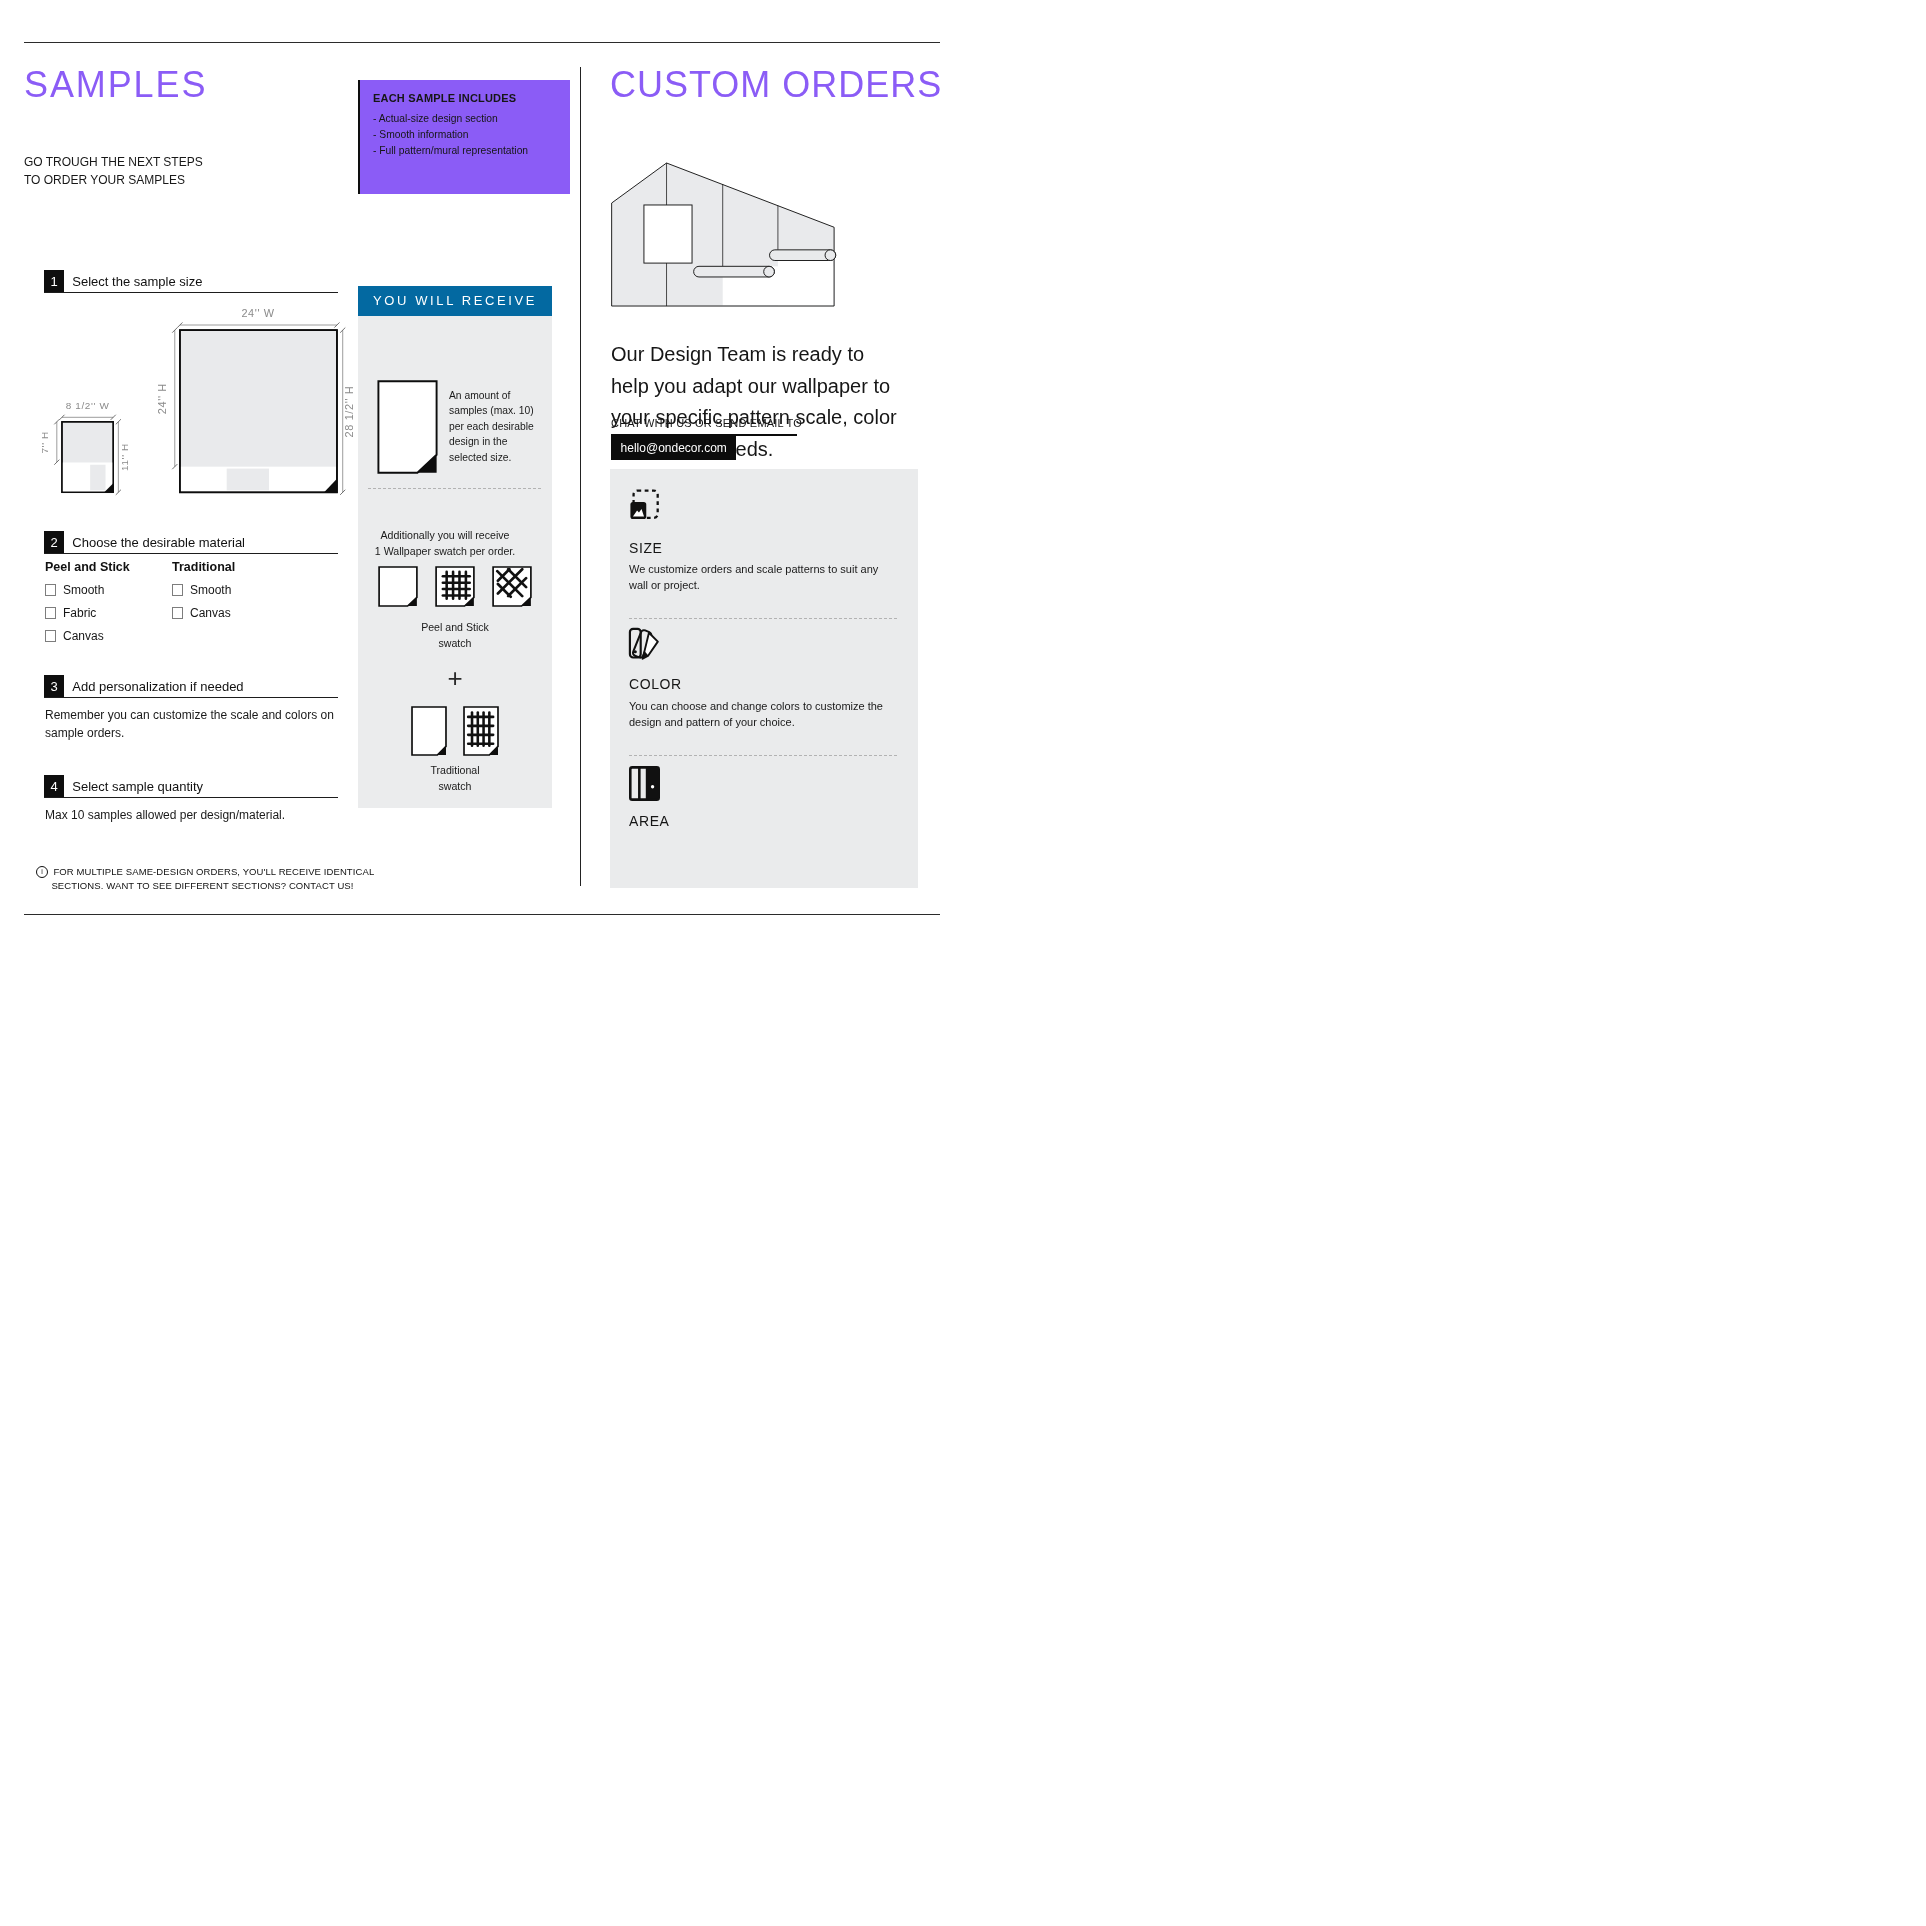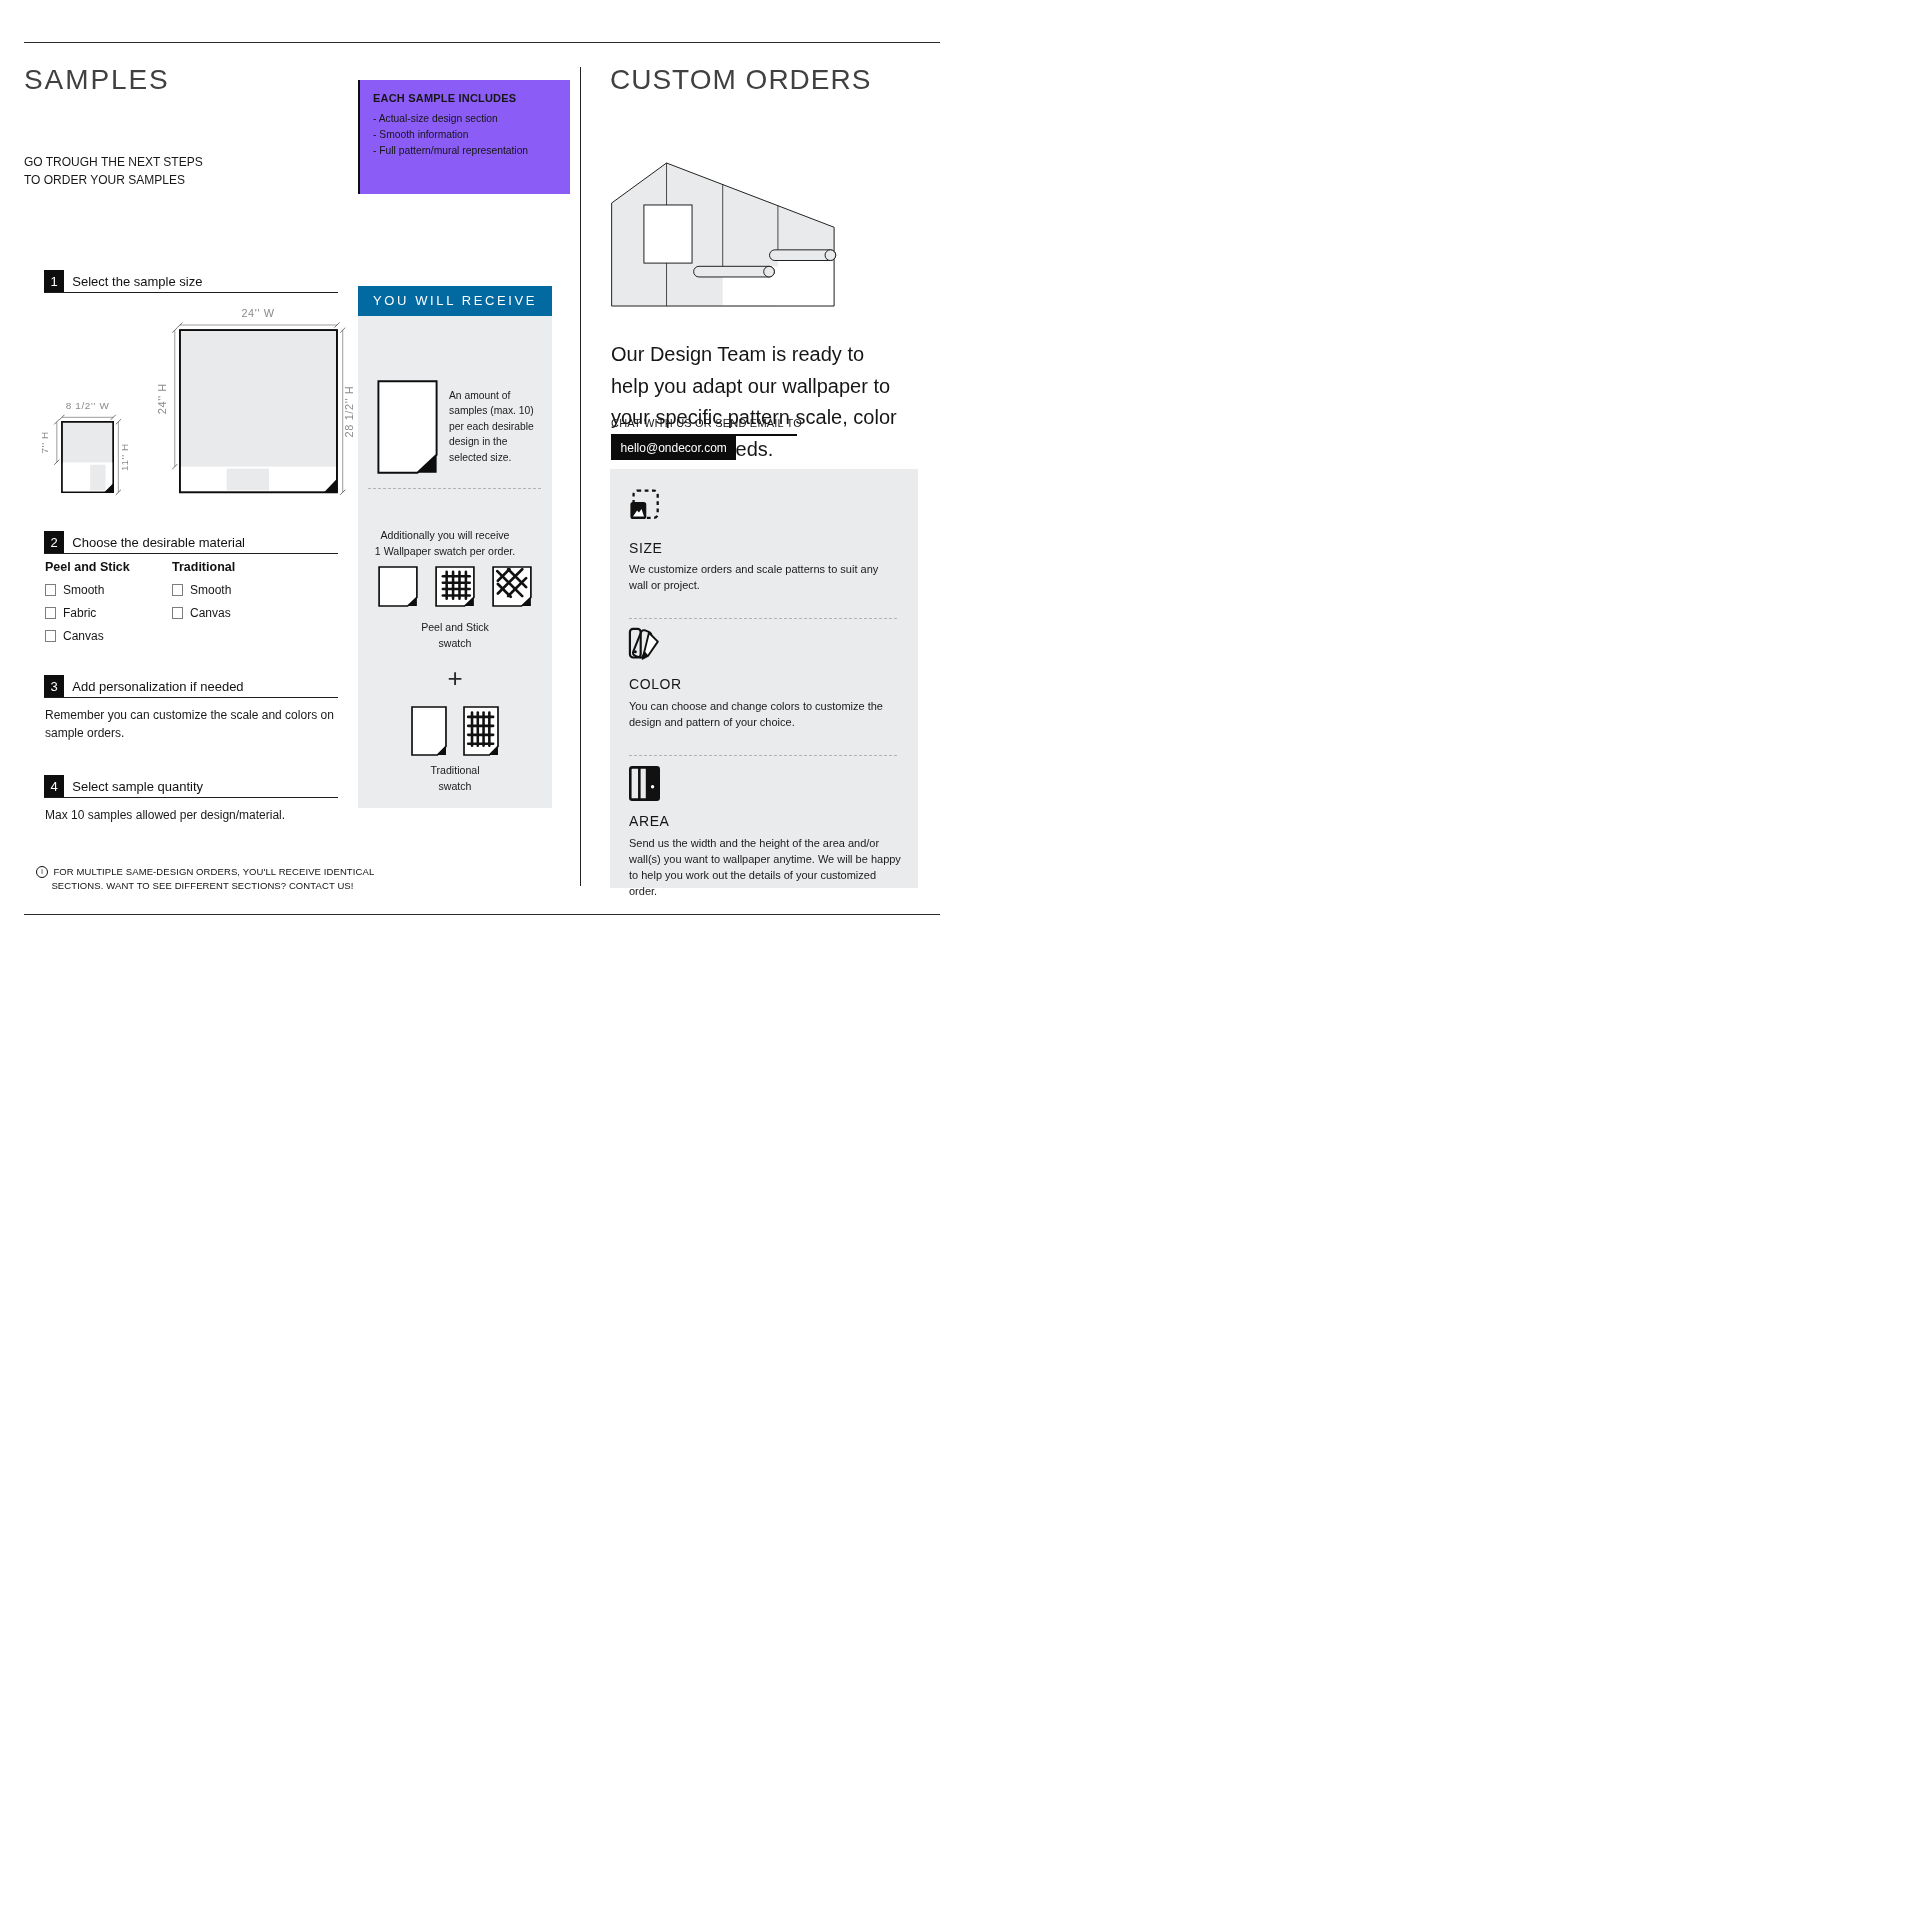--- a/index.html
+++ b/index.html
@@ -1,21 +1,21 @@
 <!DOCTYPE html>
 <html style="font-size:10.3px"><head>
 <meta charset="utf-8">
 <style>
   html,body{margin:0;padding:0;background:#fff;}
   .page{position:relative;width:963px;height:963px;background:#fff;overflow:hidden;
         font-family:"Liberation Sans", sans-serif;color:#161616;}
   .abs{position:absolute;}
   .rule{background:#2b2b2b;height:1px;}
   .vdiv{background:#222;width:1px;}
-  .big-title{font-size:28px;font-weight:300;letter-spacing:1.9px;color:#404040;}
+  .big-title{font-size:36px;font-weight:300;letter-spacing:1.9px;color:#8b5cf6;}
   .intro{font-size:12px;font-weight:300;line-height:1.5;color:#181818;}
   .step-head{display:flex;align-items:center;}
   .step-num{width:20px;height:22px;background:#0e0e0e;color:#fff;font-size:13px;
             display:flex;align-items:center;justify-content:center;flex:0 0 auto;}
   .step-title{margin-left:8.3px;font-size:13px;font-weight:400;color:#111;}
   .step-underline{position:absolute;left:0;top:22px;width:294px;height:1.3px;background:#1d1d1d;}
   .step-block{position:absolute;}
   .body-text{font-size:12px;font-weight:300;line-height:1.5;color:#1a1a1a;}
   .mat-title{font-size:12.5px;font-weight:700;color:#111;}
   .mat-item{display:flex;align-items:center;margin-top:9px;font-size:12px;font-weight:300;}
@@ -323,17 +323,16 @@
     <div class="abs dashed" style="left:19px;top:286px;width:268px;"></div>
 
     <svg class="abs" style="left:19px;top:297px;" width="31" height="35" viewBox="0 0 48 54">
       <rect x="28" y="3" width="17" height="48" fill="#111"></rect>
       <rect x="2" y="2" width="44" height="50" rx="3" fill="none" stroke="#111" stroke-width="4"></rect>
       <line x1="16" y1="2" x2="16" y2="52" stroke="#111" stroke-width="4"></line>
       <line x1="28" y1="2" x2="28" y2="52" stroke="#111" stroke-width="4"></line>
       <circle cx="36.5" cy="32" r="2.6" fill="#ffffff"></circle>
     </svg>
     <div class="abs panel-head" style="left:19px;top:344px;">AREA</div>
-    <div class="abs panel-body" style="left:19px;top:366px;width:277px;">Send us the width and the height of the area and/or wall(s) you want to wallpaper anytime. We will be happy to help you work out the details of your customized order.</div>
   </div>
 
 </div>
 
 
 </body></html>

